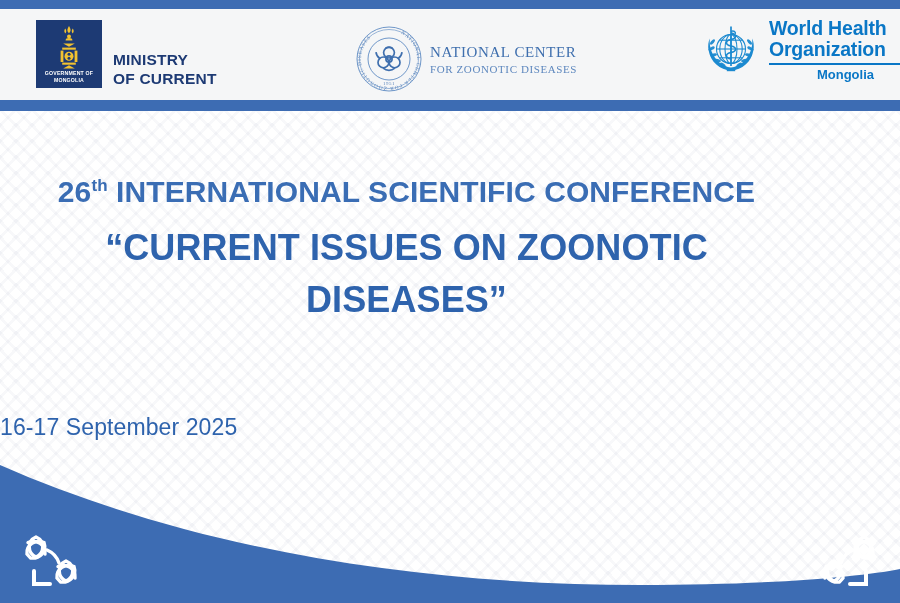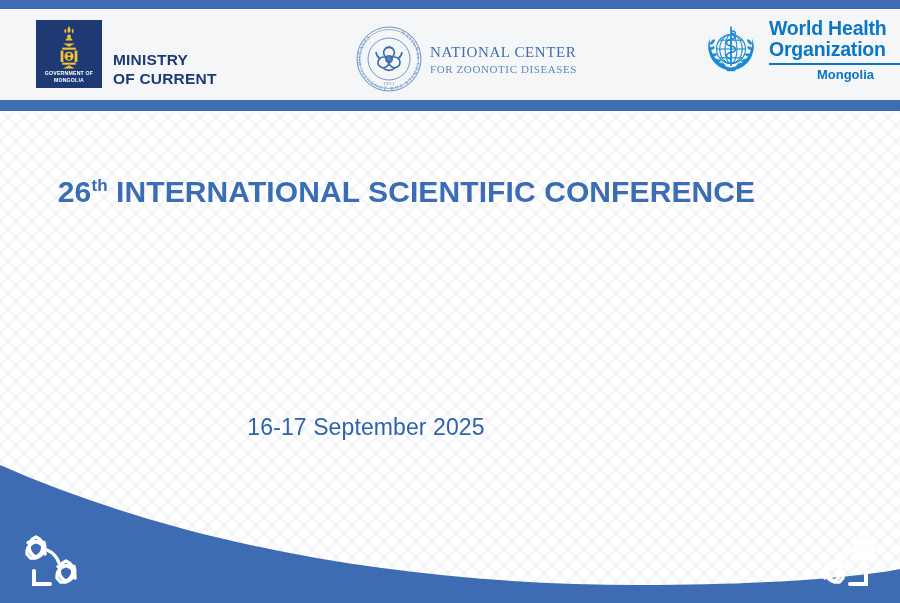--- a/index.html
+++ b/index.html
@@ -187,21 +187,20 @@
     line-height: 52px;
     margin-top: 10px;
     letter-spacing: 0.1px;
   }
 
   
   .meta-block {
     position: absolute;
     left: 0; top: 412px;
     width: 732px;
-    text-align: center;
   }
   .meta-date, .meta-place {
     color: #2e63ad;
     font-size: 23px;
     line-height: 31px;
     letter-spacing: 0.1px;
   }
 
   
   .wave {
@@ -343,20 +342,24 @@
     <div class="who-words">
       <div class="who-title">World Health</div>
       <div class="who-title">Organization</div>
       <div class="who-rule"></div>
       <div class="who-country">Mongolia</div>
     </div>
   </div>
 
   <div class="title-block">
     <div class="title-line1"><span>26</span><sup>th</sup><span> INTERNATIONAL SCIENTIFIC CONFERENCE</span></div>
+    <div class="title-line2">
+      <div>“CURRENT ISSUES ON ZOONOTIC</div>
+      <div>DISEASES”</div>
+    </div>
   </div>
 
   <div class="meta-block">
     <div class="meta-date">16-17 September 2025</div>
   </div>
 
   <svg class="wave" viewBox="0 0 900 160" preserveAspectRatio="none">
     <path d="M0,30 C200,118 430,150 640,150 C770,150 860,142 900,134 L900,160 L0,160 Z" fill="#e2e0d8"></path>
     <path d="M0,22 C200,110 430,142 640,142 C770,142 860,134 900,126 L900,160 L0,160 Z" fill="#3d6cb3"></path>
   </svg>

